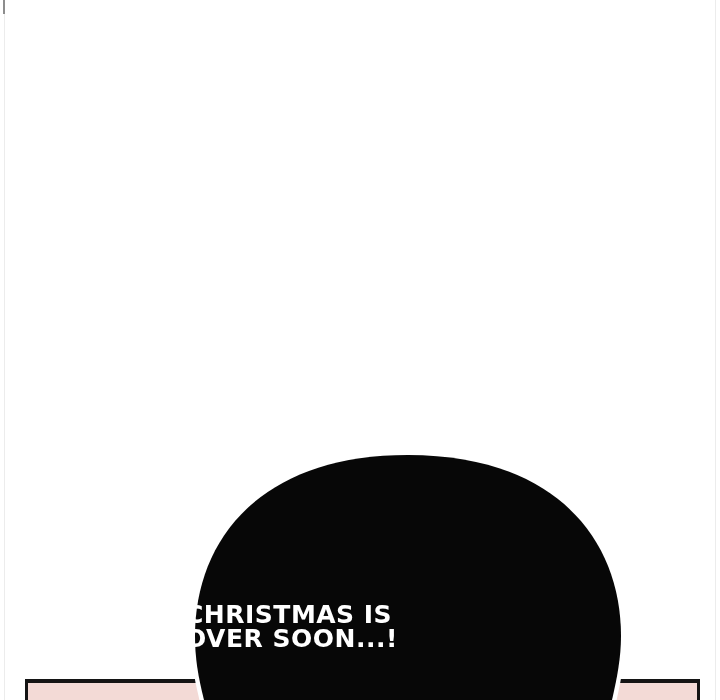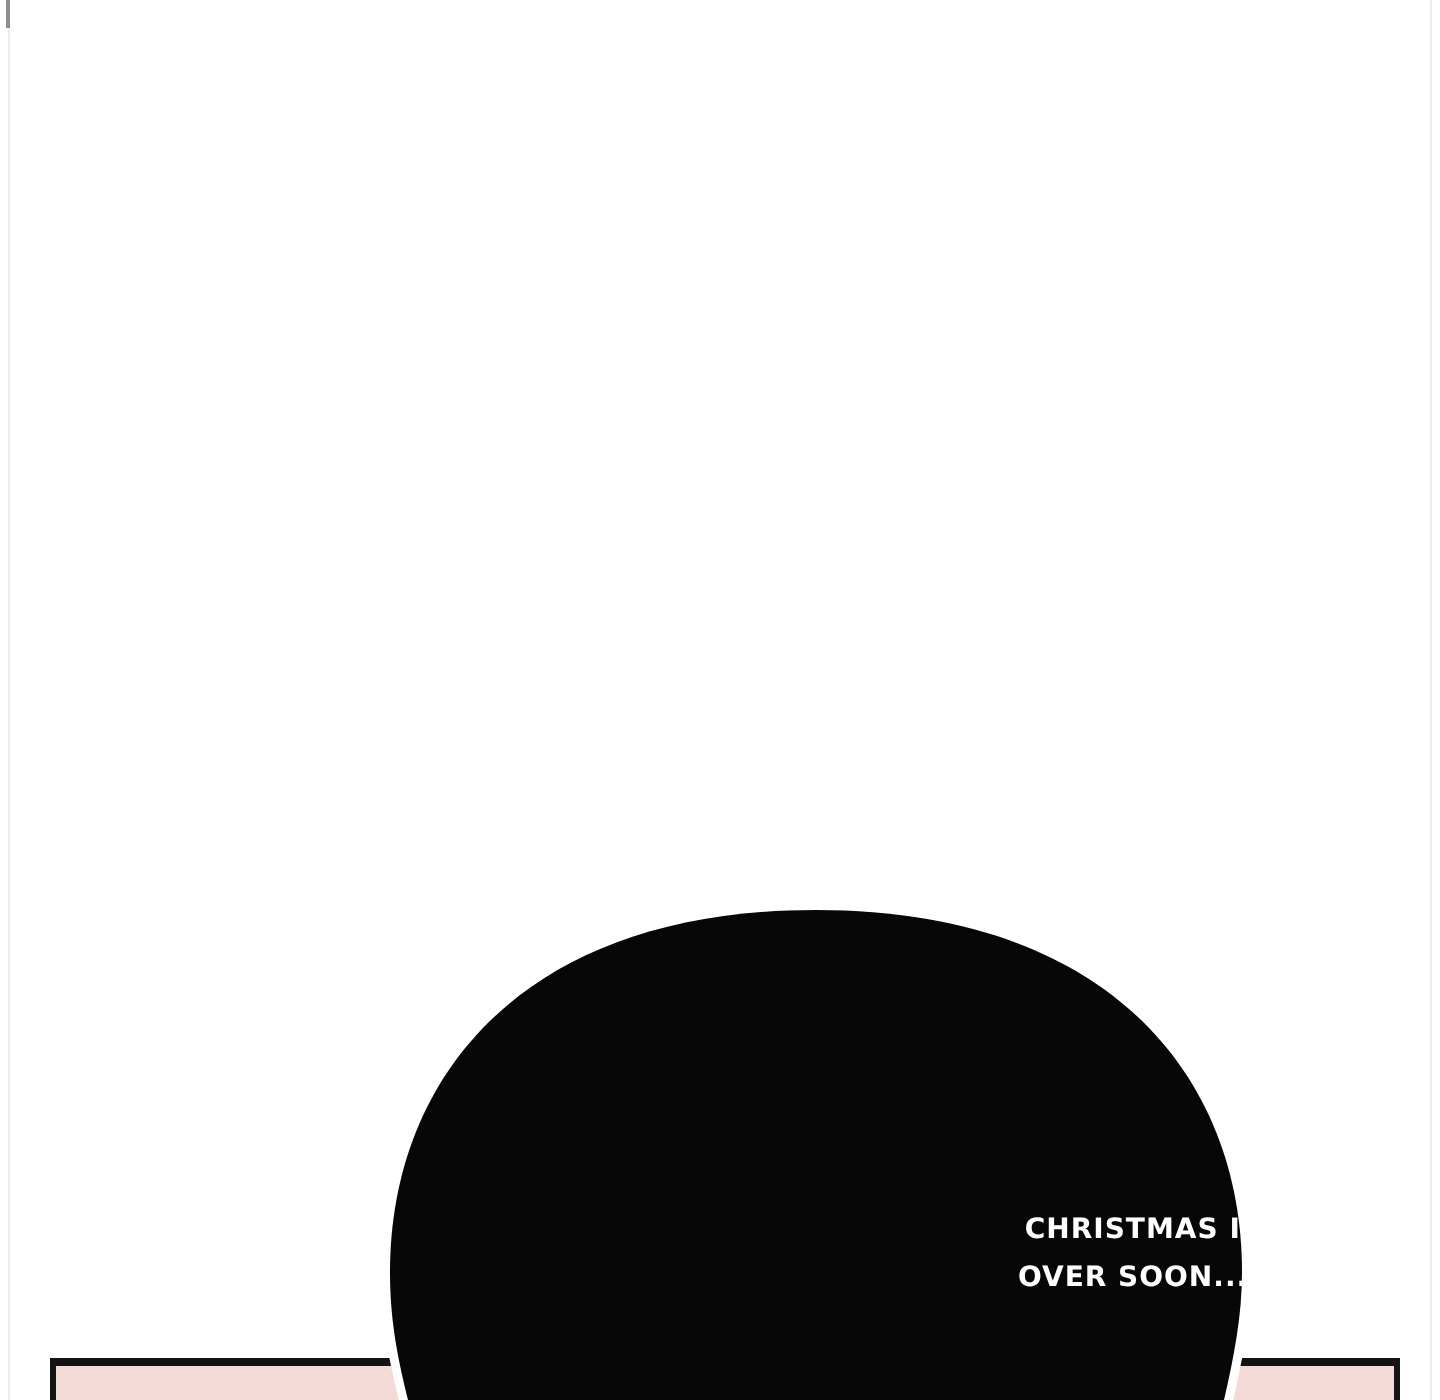--- a/index.html
+++ b/index.html
@@ -56,23 +56,23 @@
   .bubble-shape {
     stroke: #ffffff;       
     stroke-width: 9;
     paint-order: stroke;
   }
   .bubble-text {
     position: absolute;
     left: 185px;
     top: 603px;
     width: 446px;
-    text-align: right;
+    text-align: left;
     color: #ffffff;
-    font-size: 14px;
+    font-size: 25px;
     font-weight: 700;
     line-height: 24px;
     letter-spacing: 0.5px;
   }
   .bubble-text div { white-space: nowrap; }
 </style>
 </head>
 <body>
 
 <div class="margin-line left"></div>

